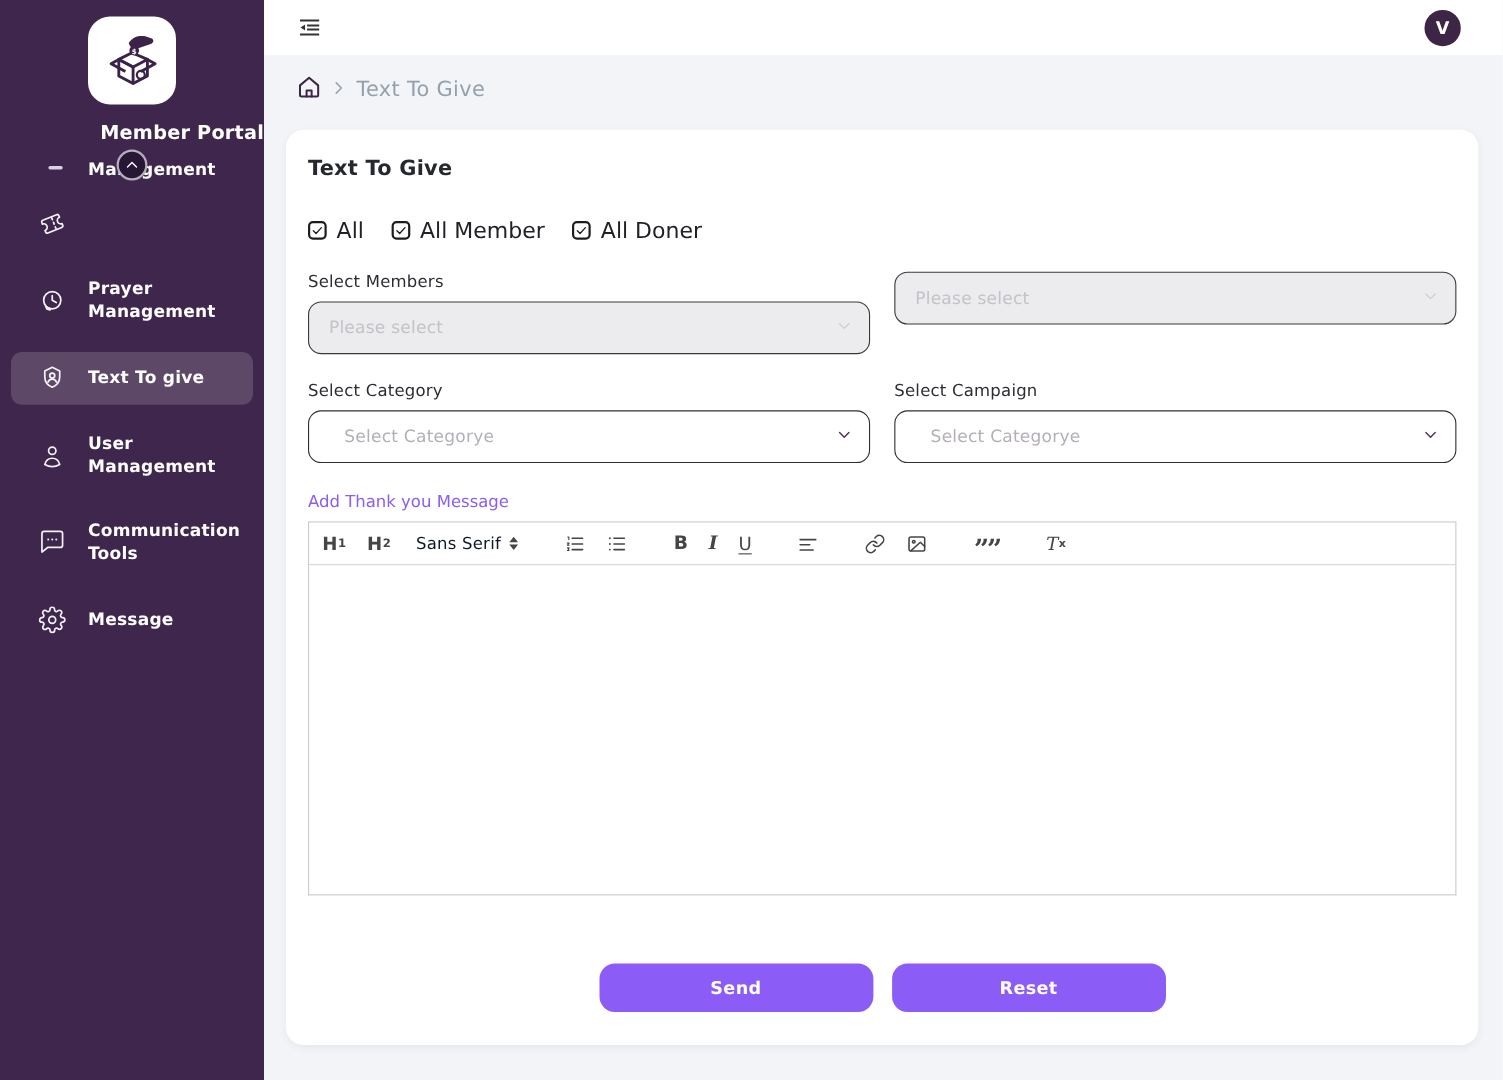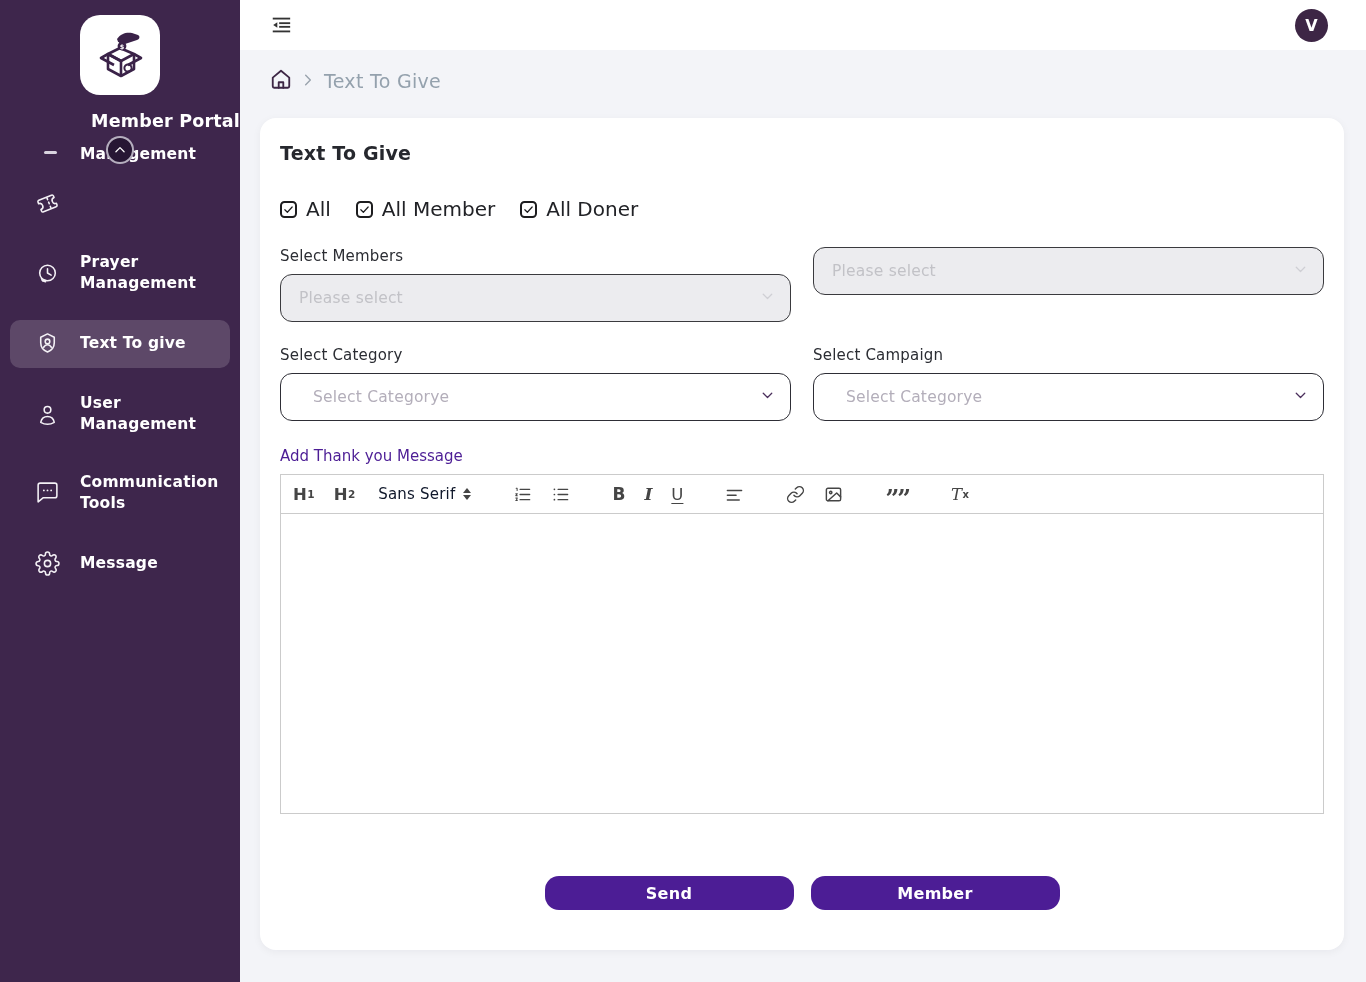--- a/index.html
+++ b/index.html
@@ -91,21 +91,21 @@
   .select.filled{ background:#ececef; border:1px solid #3a3a3e; }
   .select.filled .ph{ color:#c2c2c7; }
   .select.filled .chev svg{ stroke:#cfcfd4; }
   .select.outline{ background:#fff; border:1px solid #2e2e36;padding-left:32px; }
   .select.outline .ph{ color:#b3aeba; }
   .select.outline .chev svg{ stroke:#4b2f5c; }
   .select .ph{ font-size:15.5px; letter-spacing:.2px;}
   .select .chev{ position:absolute; right:14px; top:50%; transform:translateY(-50%);}
   .select .chev svg{ width:17px; height:17px; stroke-width:1.8; fill:none; stroke-linecap:round; stroke-linejoin:round;}
 
-  .msg-label{ margin-top:26px; font-size:15px; font-weight:500; color:#4c1d95; }
+  .msg-label{ margin-top:26px; font-size:15px; font-weight:500; color:#8b5cf6; }
 
   .editor{ margin-top:9px; }
   .ql-toolbar{
     border:1px solid #cbcbcb; height:40px; display:flex; align-items:center;
     padding:0 12px; gap:19px; color:#454545;
   }
   .tb{ display:flex; align-items:center; cursor:pointer; color:#454545; background:none; border:none;
        font-family:"DejaVu Sans", sans-serif; }
   .tb svg{ width:19px; height:19px; stroke:#454545; stroke-width:1.8; fill:none; stroke-linecap:round; stroke-linejoin:round;}
   .tb .hletter{ font-size:16.5px; font-weight:700; }
@@ -122,22 +122,22 @@
   .tb-u{ font-size:16.5px; text-decoration:underline; text-underline-offset:3px; font-weight:500;}
   .tb-quote{ font-family:"DejaVu Serif", serif; font-size:24px; font-weight:700; line-height:10px; padding-top:10px; letter-spacing:-2px;}
   .tb-clear .cl{ font-size:16.5px; font-style:italic; font-family:"DejaVu Serif", serif; }
   .tb-clear sub{ font-size:10px; font-weight:700; font-style:normal; }
   .ql-body{
     border:1px solid #cbcbcb; border-top:none; height:300px; background:#fff; cursor:text;
   }
 
   .actions{ margin-top:62px; display:flex; justify-content:center; gap:17px; }
   .btn{
-    width:249px; height:34px; border:none; border-radius:14px; cursor:pointer;
-    background:#4c1d95; color:#fff; font-size:16px; font-weight:600;
+    width:249px; height:44px; border:none; border-radius:14px; cursor:pointer;
+    background:#8b5cf6; color:#fff; font-size:16px; font-weight:600;
     font-family:"DejaVu Sans", sans-serif; letter-spacing:.3px;
   }
 </style>
 </head>
 <body>
 
 <div class="sidebar">
   <div class="logo-box">
     <svg width="58" height="58" viewBox="0 0 58 58">
       <g stroke="#3a2248" stroke-width="2.6" fill="none" stroke-linejoin="round">
@@ -412,15 +412,15 @@
       <button class="tb tb-clear">
         <span class="cl">T</span>
           <sub>x</sub>
       </button>
     </div>
     <div class="ql-body"></div>
   </div>
 
   <div class="actions">
     <button class="btn">Send</button>
-    <button class="btn">Member</button>
+    <button class="btn">Reset</button>
   </div>
 </div>
 
 </body></html>

